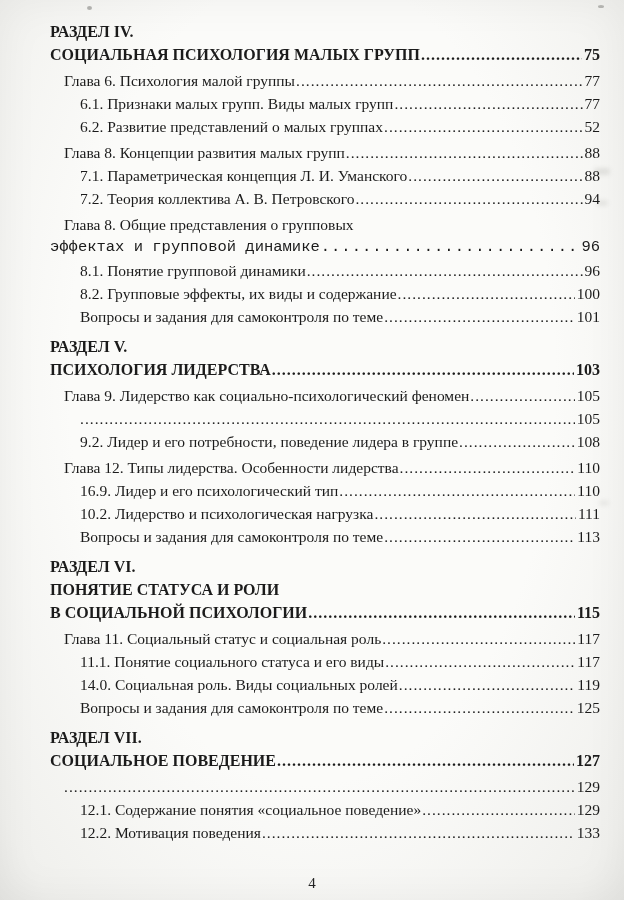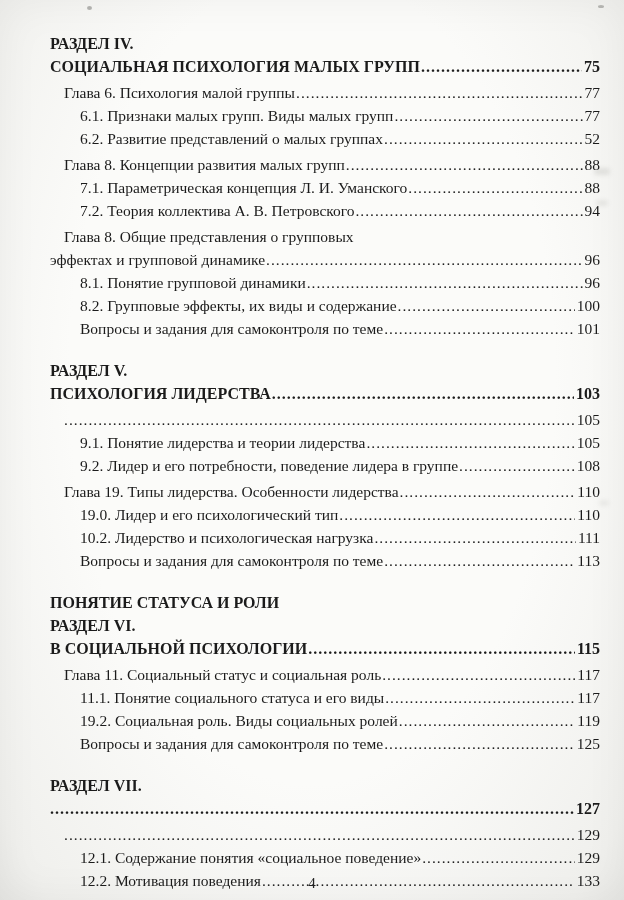--- a/index.html
+++ b/index.html
@@ -25,26 +25,26 @@
     font-size: 15.5px;
   }
   .entry .line {
     display: flex;
     align-items: baseline;
     line-height: 23px;
   }
   .entry.section {
     font-weight: bold;
     font-size: 16px;
-    margin-top: 19px;
-  }
-  .toc > .entry.section:first-child { margin-top: 12px; }
+    margin-top: 7px;
+  }
+  .toc > .entry.section:first-child { margin-top: 0; }
   .entry.chapter { margin-top: 3px; }
   .entry.chapter .line { padding-left: 14px; }
-  .entry.chapter .line.cont { padding-left: 0; }
+  .entry.chapter .line.cont { padding-left: 0; font-family: Liberation Mono, monospace; }
   .entry.sub .line { padding-left: 30px; }
   .txt { white-space: nowrap; flex-shrink: 0; padding-right: 1px; }
   .dots {
     flex: 1 1 auto;
     overflow: hidden;
     white-space: nowrap;
     min-width: 8px;
     margin-right: 2px;
   }
   .dots::after {
@@ -177,73 +177,73 @@
           <span class="txt">РАЗДЕЛ V.</span>
         </div>
         <div class="line cont">
           <span class="txt">ПСИХОЛОГИЯ ЛИДЕРСТВА</span>
           <span class="dots"></span>
           <span class="pg">103</span>
         </div>
       </div>
       <div class="entry chapter">
         <div class="line">
+          <span class="txt">Глава 9. Лидерство как социально-психологический феномен</span>
           <span class="dots"></span>
           <span class="pg">105</span>
         </div>
       </div>
       <div class="entry sub">
         <div class="line">
-          <span class="txt">9.1. Понятие лидерства и теории лидерства</span>
           <span class="dots"></span>
           <span class="pg">105</span>
         </div>
       </div>
       <div class="entry sub">
         <div class="line">
           <span class="txt">9.2. Лидер и его потребности, поведение лидера в группе</span>
           <span class="dots"></span>
           <span class="pg">108</span>
         </div>
       </div>
       <div class="entry chapter">
         <div class="line">
-          <span class="txt">Глава 19. Типы лидерства. Особенности лидерства</span>
+          <span class="txt">Глава 12. Типы лидерства. Особенности лидерства</span>
           <span class="dots"></span>
           <span class="pg">110</span>
         </div>
       </div>
       <div class="entry sub">
         <div class="line">
-          <span class="txt">19.0. Лидер и его психологический тип</span>
+          <span class="txt">16.9. Лидер и его психологический тип</span>
           <span class="dots"></span>
           <span class="pg">110</span>
         </div>
       </div>
       <div class="entry sub">
         <div class="line">
           <span class="txt">10.2. Лидерство и психологическая нагрузка</span>
           <span class="dots"></span>
           <span class="pg">111</span>
         </div>
       </div>
       <div class="entry sub">
         <div class="line">
           <span class="txt">Вопросы и задания для самоконтроля по теме</span>
           <span class="dots"></span>
           <span class="pg">113</span>
         </div>
       </div>
       <div class="entry section">
+        <div class="line">
+          <span class="txt">РАЗДЕЛ VI.</span>
+        </div>
         <div class="line cont">
           <span class="txt">ПОНЯТИЕ СТАТУСА И РОЛИ</span>
         </div>
-        <div class="line">
-          <span class="txt">РАЗДЕЛ VI.</span>
-        </div>
         <div class="line cont">
           <span class="txt">В СОЦИАЛЬНОЙ ПСИХОЛОГИИ</span>
           <span class="dots"></span>
           <span class="pg">115</span>
         </div>
       </div>
       <div class="entry chapter">
         <div class="line">
           <span class="txt">Глава 11. Социальный статус и социальная роль</span>
           <span class="dots"></span>
@@ -252,37 +252,38 @@
       </div>
       <div class="entry sub">
         <div class="line">
           <span class="txt">11.1. Понятие социального статуса и его виды</span>
           <span class="dots"></span>
           <span class="pg">117</span>
         </div>
       </div>
       <div class="entry sub">
         <div class="line">
-          <span class="txt">19.2. Социальная роль. Виды социальных ролей</span>
+          <span class="txt">14.0. Социальная роль. Виды социальных ролей</span>
           <span class="dots"></span>
           <span class="pg">119</span>
         </div>
       </div>
       <div class="entry sub">
         <div class="line">
           <span class="txt">Вопросы и задания для самоконтроля по теме</span>
           <span class="dots"></span>
           <span class="pg">125</span>
         </div>
       </div>
       <div class="entry section">
         <div class="line">
           <span class="txt">РАЗДЕЛ VII.</span>
         </div>
         <div class="line cont">
+          <span class="txt">СОЦИАЛЬНОЕ ПОВЕДЕНИЕ</span>
           <span class="dots"></span>
           <span class="pg">127</span>
         </div>
       </div>
       <div class="entry chapter">
         <div class="line">
           <span class="dots"></span>
           <span class="pg">129</span>
         </div>
       </div>

